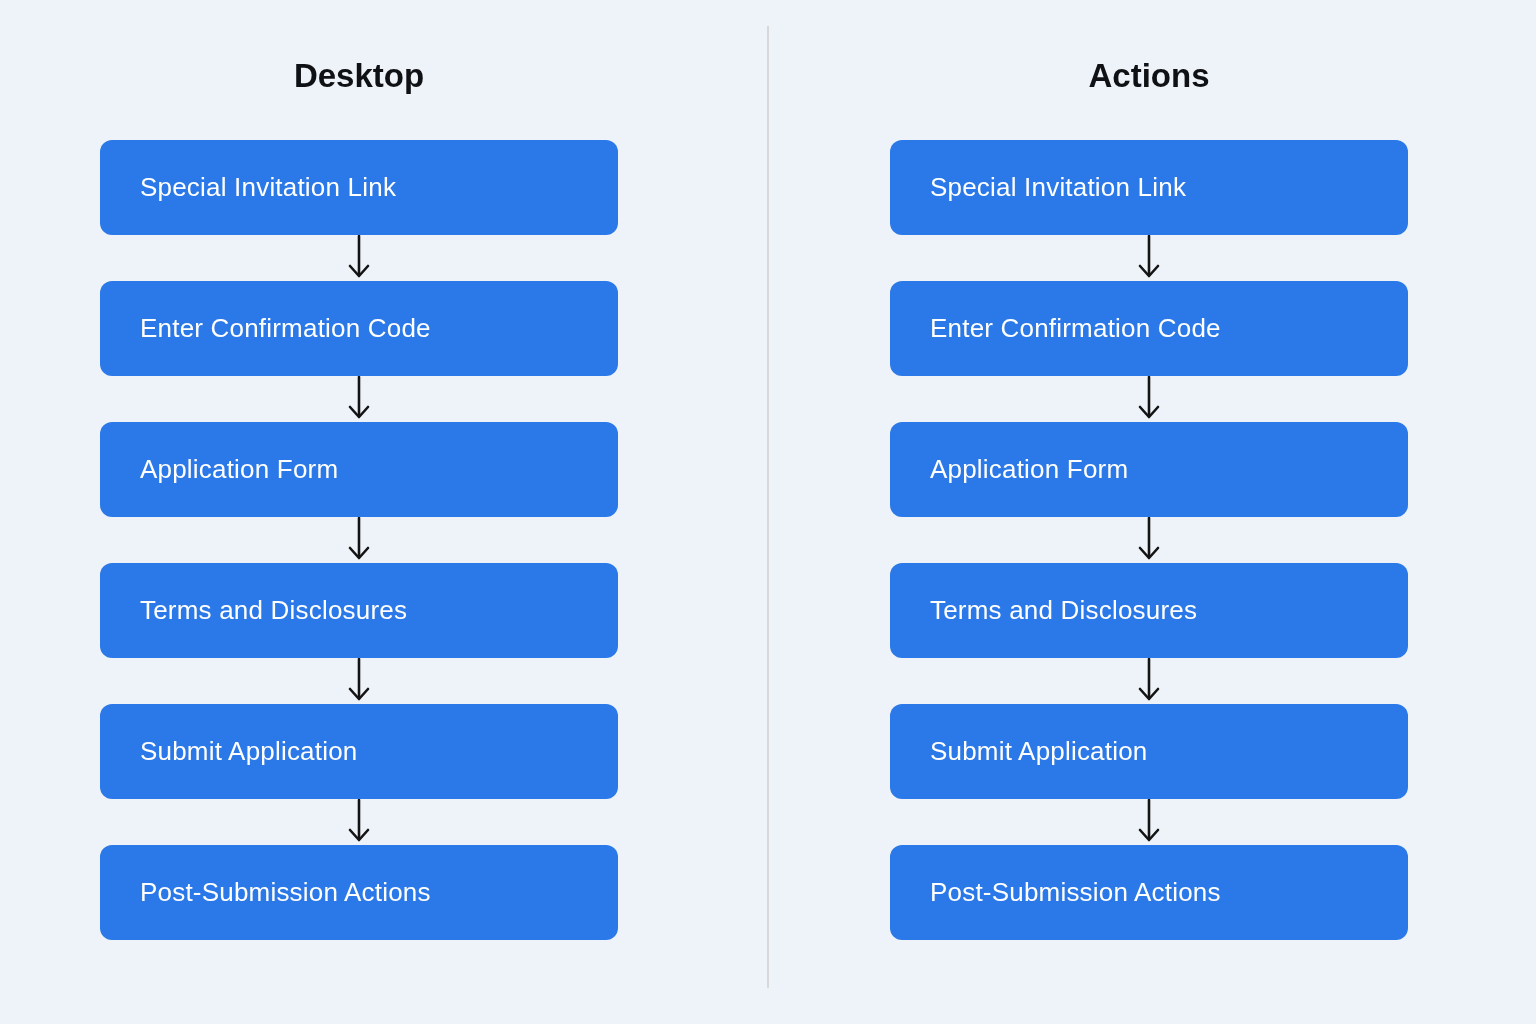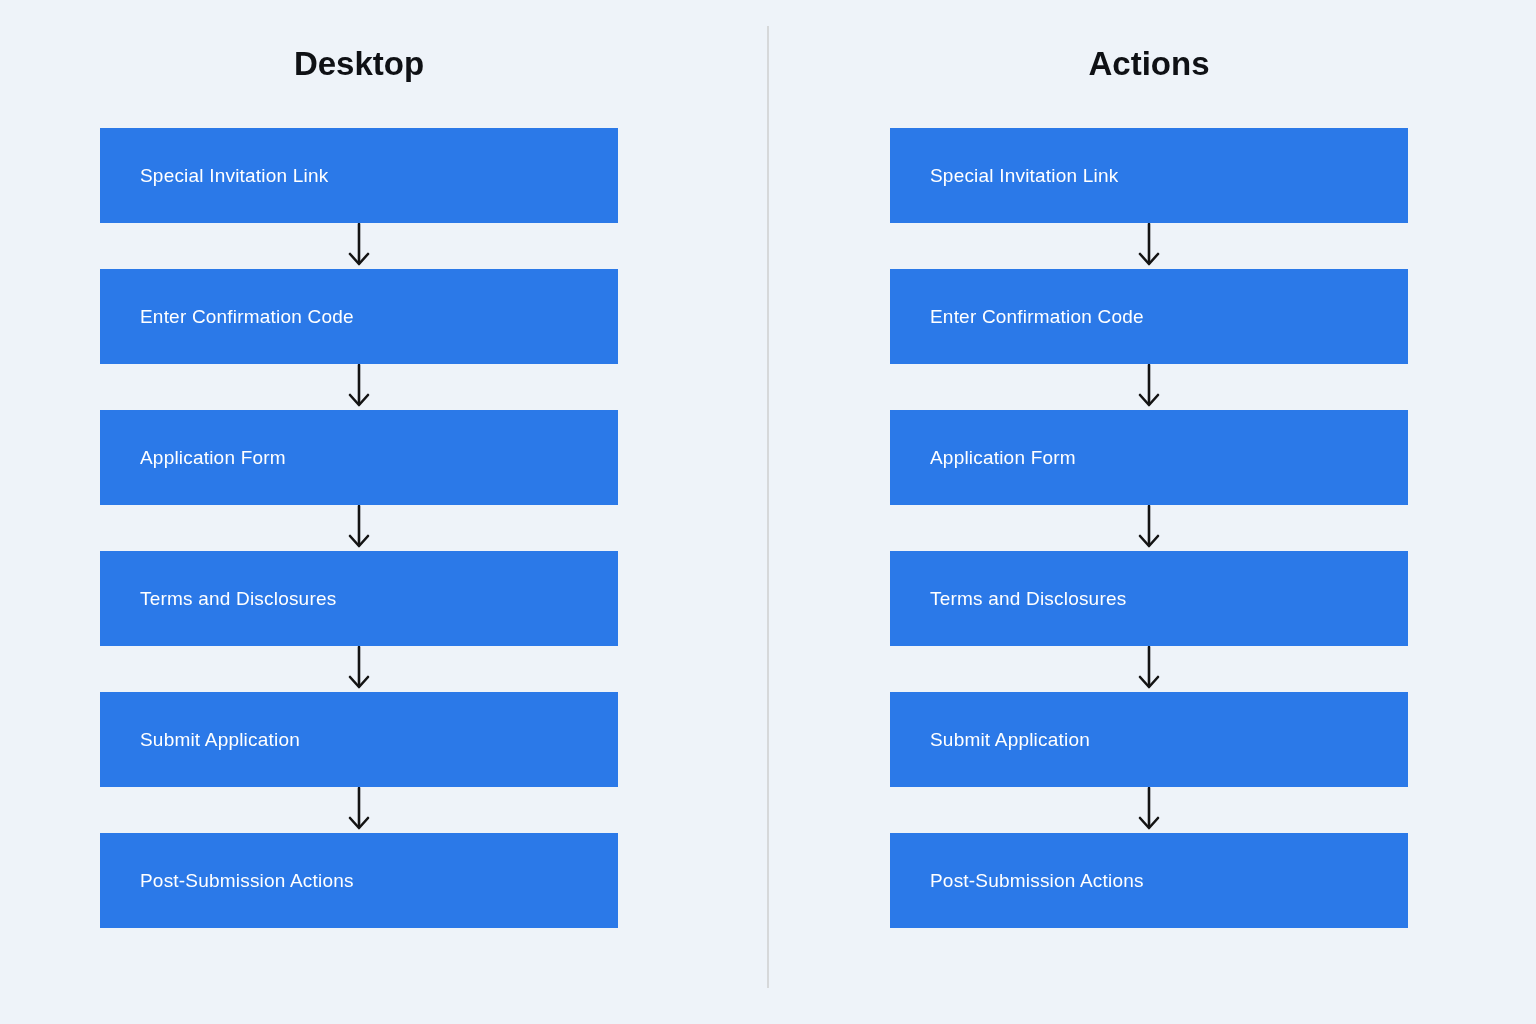--- a/index.html
+++ b/index.html
@@ -26,21 +26,21 @@
   .divider {
     position: absolute;
     left: 767px;
     top: 26px;
     width: 2px;
     height: 962px;
     background: var(--divider);
   }
   .column {
     position: absolute;
-    top: 0;
+    top: 12px;
     width: 518px;
   }
   .column-desktop { left: 100px; }
   .column-mobile  { left: 890px; }
   .column-title {
     margin-top: 44px;
     height: 40px;
     line-height: 40px;
     text-align: center;
     font-size: 33px;
@@ -49,23 +49,23 @@
   }
   .flow {
     margin-top: 44px;
     display: flex;
     flex-direction: column;
     align-items: stretch;
   }
   .node {
     height: 95px;
     background: var(--box-bg);
-    border-radius: 0;
+    border-radius: 12px;
     color: var(--box-text);
-    font-size: 19px;
+    font-size: 26px;
     font-weight: 500;
     letter-spacing: 0.2px;
     display: flex;
     align-items: center;
     padding: 0 40px;
   }
   .arrow {
     align-self: center;
     display: block;
     width: 28px;

